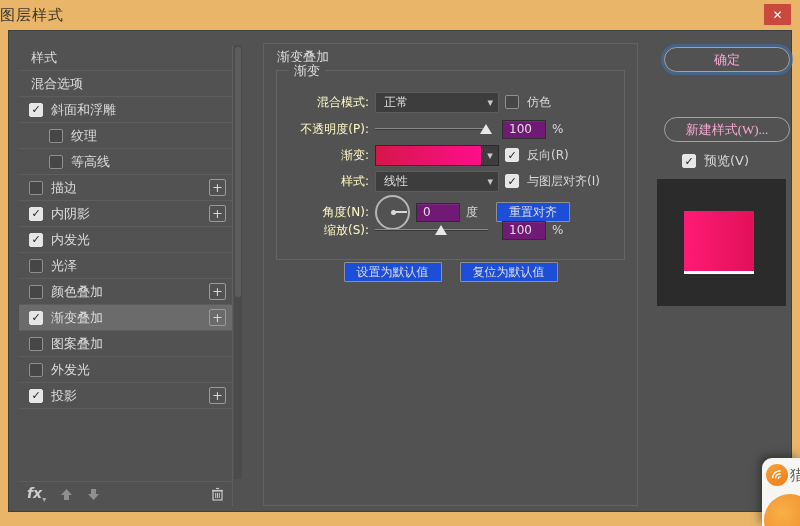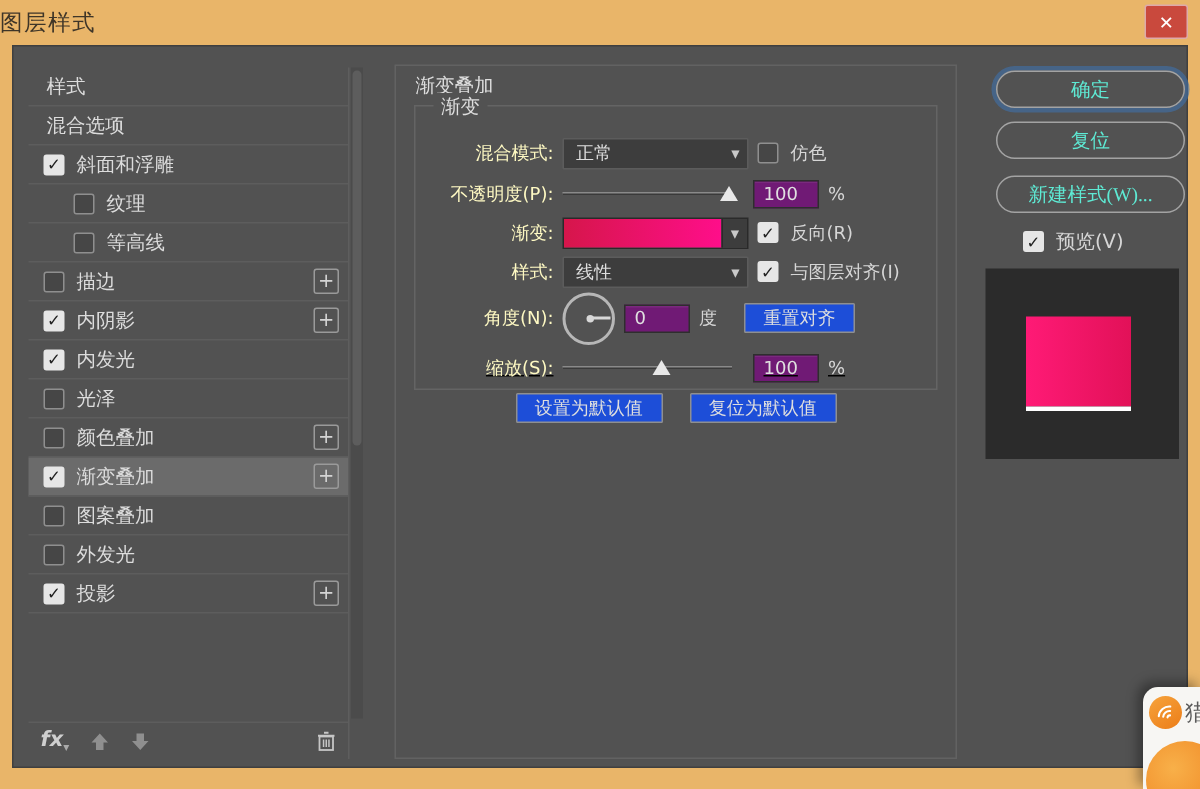--- a/index.html
+++ b/index.html
@@ -78,21 +78,21 @@
   .dial .dot { position:absolute; left:50%; top:50%; width:5px; height:5px; margin:-2px 0 0 -2px;
                background:#d8d8d8; border-radius:50%; }
 
   .dark-btn { height:20px; background:#1d4ed8; border:1px solid #8f8f8f; border-radius:1px;
               color:#dedede; font-size:12px; display:flex; align-items:center; justify-content:center;
               padding:0 12px; }
   .panel-btns { position:absolute; left:0; top:218px; width:100%; display:flex; justify-content:center; gap:18px; }
 
   
   .pill { position:absolute; left:655px; width:126px; height:25px; border:1px solid #a3a3a3;
-          border-radius:13px; background:transparent; color:#5eead4; font-size:13px;
+          border-radius:13px; background:transparent; color:#f9a8d4; font-size:13px;
           display:flex; align-items:center; justify-content:center; }
   .pill.focus { box-shadow:0 0 0 3px rgba(64,110,165,.65); }
   .preview-row { position:absolute; left:681px; top:150px; display:flex; align-items:center; gap:8px; }
   .preview-box { position:absolute; left:656px; top:178px; width:129px; height:127px; background:#2b2b2b; }
   .preview-sq { position:absolute; left:27px; top:32px; width:70px; height:63px;
                 border-bottom:3px solid #fff; }
 
   
   .app-card { position:absolute; right:0; bottom:0; width:38px; height:68px; background:#f7f6f3;
               border-radius:10px 0 0 0; box-shadow:-3px -3px 8px rgba(0,0,0,.35); overflow:hidden; }
@@ -291,21 +291,21 @@
         </div>
         <span style="width:6px;"></span>
         <div class="numbox">
             <span>0</span>
           </div>
         <span class="unit">度</span>
         <span style="width:18px;"></span>
         <div class="dark-btn">重置对齐</div>
       </div>
 
-      <div class="frow" style="top:163px;text-decoration:underline;">
+      <div class="frow" style="top:148px;">
         <span class="flabel">缩放(S):</span>
         <span class="ctrl-gap"></span>
         <div class="slider">
           <div class="track"></div>
           <div class="thumb" style="left: 58%;"></div>
         </div>
         <span style="width:14px;"></span>
         <div class="numbox">
             <span>100</span>
           </div>
@@ -313,21 +313,20 @@
       </div>
     </div>
 
     <div class="panel-btns">
       <div class="dark-btn">设置为默认值</div>
       <div class="dark-btn">复位为默认值</div>
     </div>
   </div>
 
   <div class="pill focus" style="top:16px;">确定</div>
-  <div class="pill" style="top:50px;">复位</div>
   <div class="pill" style="top:86px;font-family:Liberation Serif, serif;">新建样式(W)...</div>
 
   <div class="preview-row" style="left:673px; top:121px;">
     <span class="cb on">
         <span class="tick">✓</span>
       </span>
     <span class="cb-label" style="font-size:13px;">预览(V)</span>
   </div>
 
   <div class="preview-box" style="left:648px; top:148px;">

